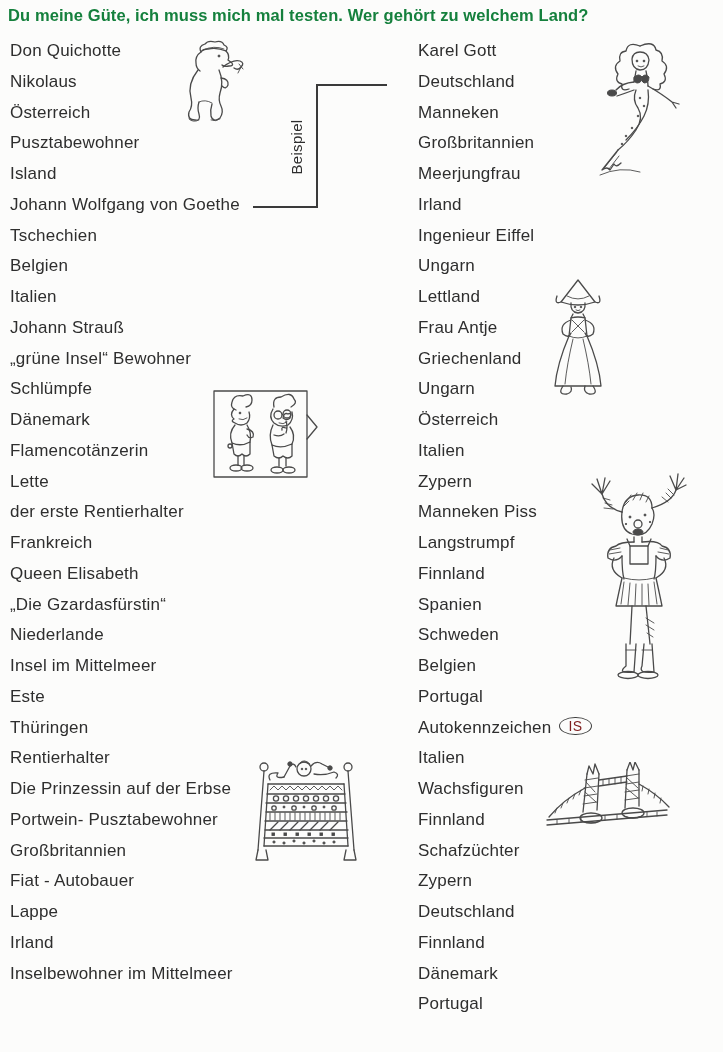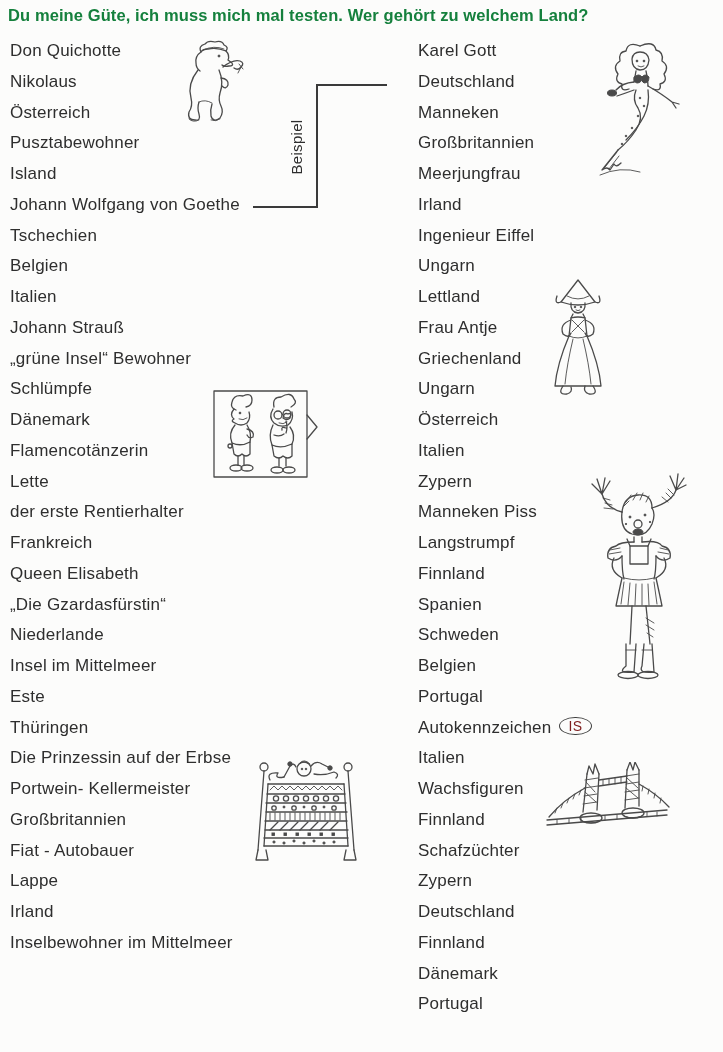--- a/index.html
+++ b/index.html
@@ -61,22 +61,23 @@
       <div class="item">Flamencotänzerin</div>
       <div class="item">Lette</div>
       <div class="item">der erste Rentierhalter</div>
       <div class="item">Frankreich</div>
       <div class="item">Queen Elisabeth</div>
       <div class="item">„Die Gzardasfürstin“</div>
       <div class="item">Niederlande</div>
       <div class="item">Insel im Mittelmeer</div>
       <div class="item">Este</div>
       <div class="item">Thüringen</div>
+      <div class="item">Rentierhalter</div>
       <div class="item">Die Prinzessin auf der Erbse</div>
-      <div class="item">Portwein- Kellermeister</div>
+      <div class="item">Portwein- Pusztabewohner</div>
       <div class="item">Großbritannien</div>
       <div class="item">Fiat - Autobauer</div>
       <div class="item">Lappe</div>
       <div class="item">Irland</div>
       <div class="item">Inselbewohner im Mittelmeer</div>
     </div>
   <div class="col col-right">
       <div class="item">Karel Gott</div>
       <div class="item">Deutschland</div>
       <div class="item">Manneken</div>

